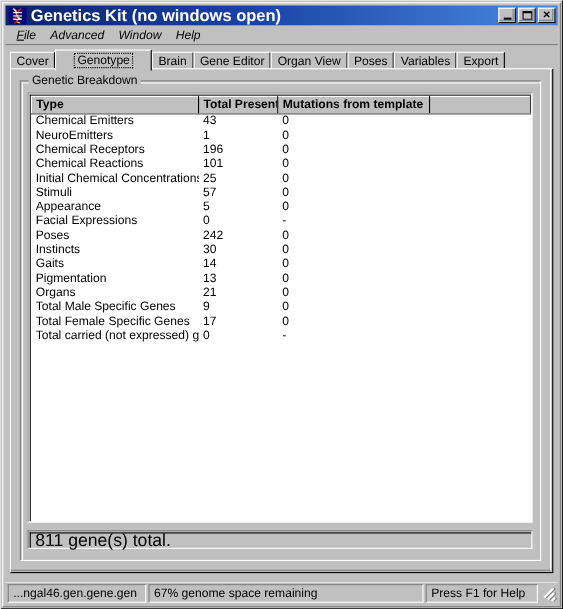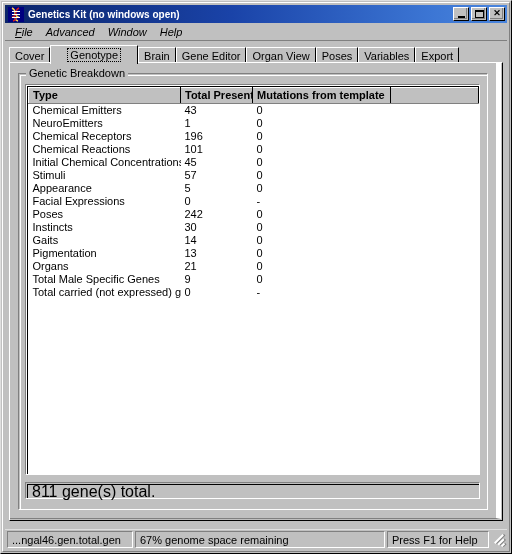--- a/index.html
+++ b/index.html
@@ -52,21 +52,21 @@
     position: relative;
     flex: 0 0 auto;
     margin-right: 4px;
     background: #000080;
     overflow: hidden;
   }
   .title-icon svg { display:block; }
   .title-text {
     color: #ffffff;
     font-weight: bold;
-    font-size: 10px;
+    font-size: 15px;
     letter-spacing: 0px;
     white-space: nowrap;
     flex: 1 1 auto;
     overflow: hidden;
     text-overflow: clip;
   }
   .win-buttons {
     display: flex;
     gap: 2px;
     flex: 0 0 auto;
@@ -172,21 +172,21 @@
     background: #c0c0c0;
     border-top: 1px solid #ffffff;
     border-left: 1px solid #ffffff;
     border-right: 1px solid #000000;
     border-bottom: 1px solid #000000;
     box-sizing: border-box;
   }
   .tabpage-inner {
     position: absolute;
     left: 0; top: 0; right: 1px; bottom: 1px;
-    border-right: 5px solid #ffffff;
+    border-right: 1px solid #ffffff;
     border-bottom: 1px solid #808080;
     box-sizing: border-box;
   }
 
   
   .groupbox {
     position: absolute;
     left: 8px; top: 10px; right: 8px; bottom: 8px;
     border: 1px solid #808080;
     border-right-color: #ffffff;
@@ -458,21 +458,21 @@
                       <td></td>
                     </tr>
                     <tr>
                       <td>Chemical Reactions</td>
                       <td>101</td>
                       <td>0</td>
                       <td></td>
                     </tr>
                     <tr>
                       <td>Initial Chemical Concentrations</td>
-                      <td>45</td>
+                      <td>25</td>
                       <td>0</td>
                       <td></td>
                     </tr>
                     <tr>
                       <td>Stimuli</td>
                       <td>57</td>
                       <td>0</td>
                       <td></td>
                     </tr>
                     <tr>
@@ -513,20 +513,26 @@
                     </tr>
                     <tr>
                       <td>Organs</td>
                       <td>21</td>
                       <td>0</td>
                       <td></td>
                     </tr>
                     <tr>
                       <td>Total Male Specific Genes</td>
                       <td>9</td>
+                      <td>0</td>
+                      <td></td>
+                    </tr>
+                    <tr>
+                      <td>Total Female Specific Genes</td>
+                      <td>17</td>
                       <td>0</td>
                       <td></td>
                     </tr>
                     <tr>
                       <td>Total carried (not expressed) g...</td>
                       <td>0</td>
                       <td>-</td>
                       <td></td>
                     </tr>
                   </tbody>
@@ -536,21 +542,21 @@
 
           <div class="summary">
             <div class="summary-inner">811 gene(s) total.</div>
           </div>
         </div>
 
       </div>
     </div>
 
     <div class="statusbar">
-      <div class="sb-panel sb-file">...ngal46.gen.total.gen</div>
+      <div class="sb-panel sb-file">...ngal46.gen.gene.gen</div>
       <div class="sb-panel sb-genome">67% genome space remaining</div>
       <div class="sb-panel sb-help">Press F1 for Help</div>
       <div class="sb-grip">
           <i></i>
           <i></i>
           <i></i>
         </div>
     </div>
 
   </div>

